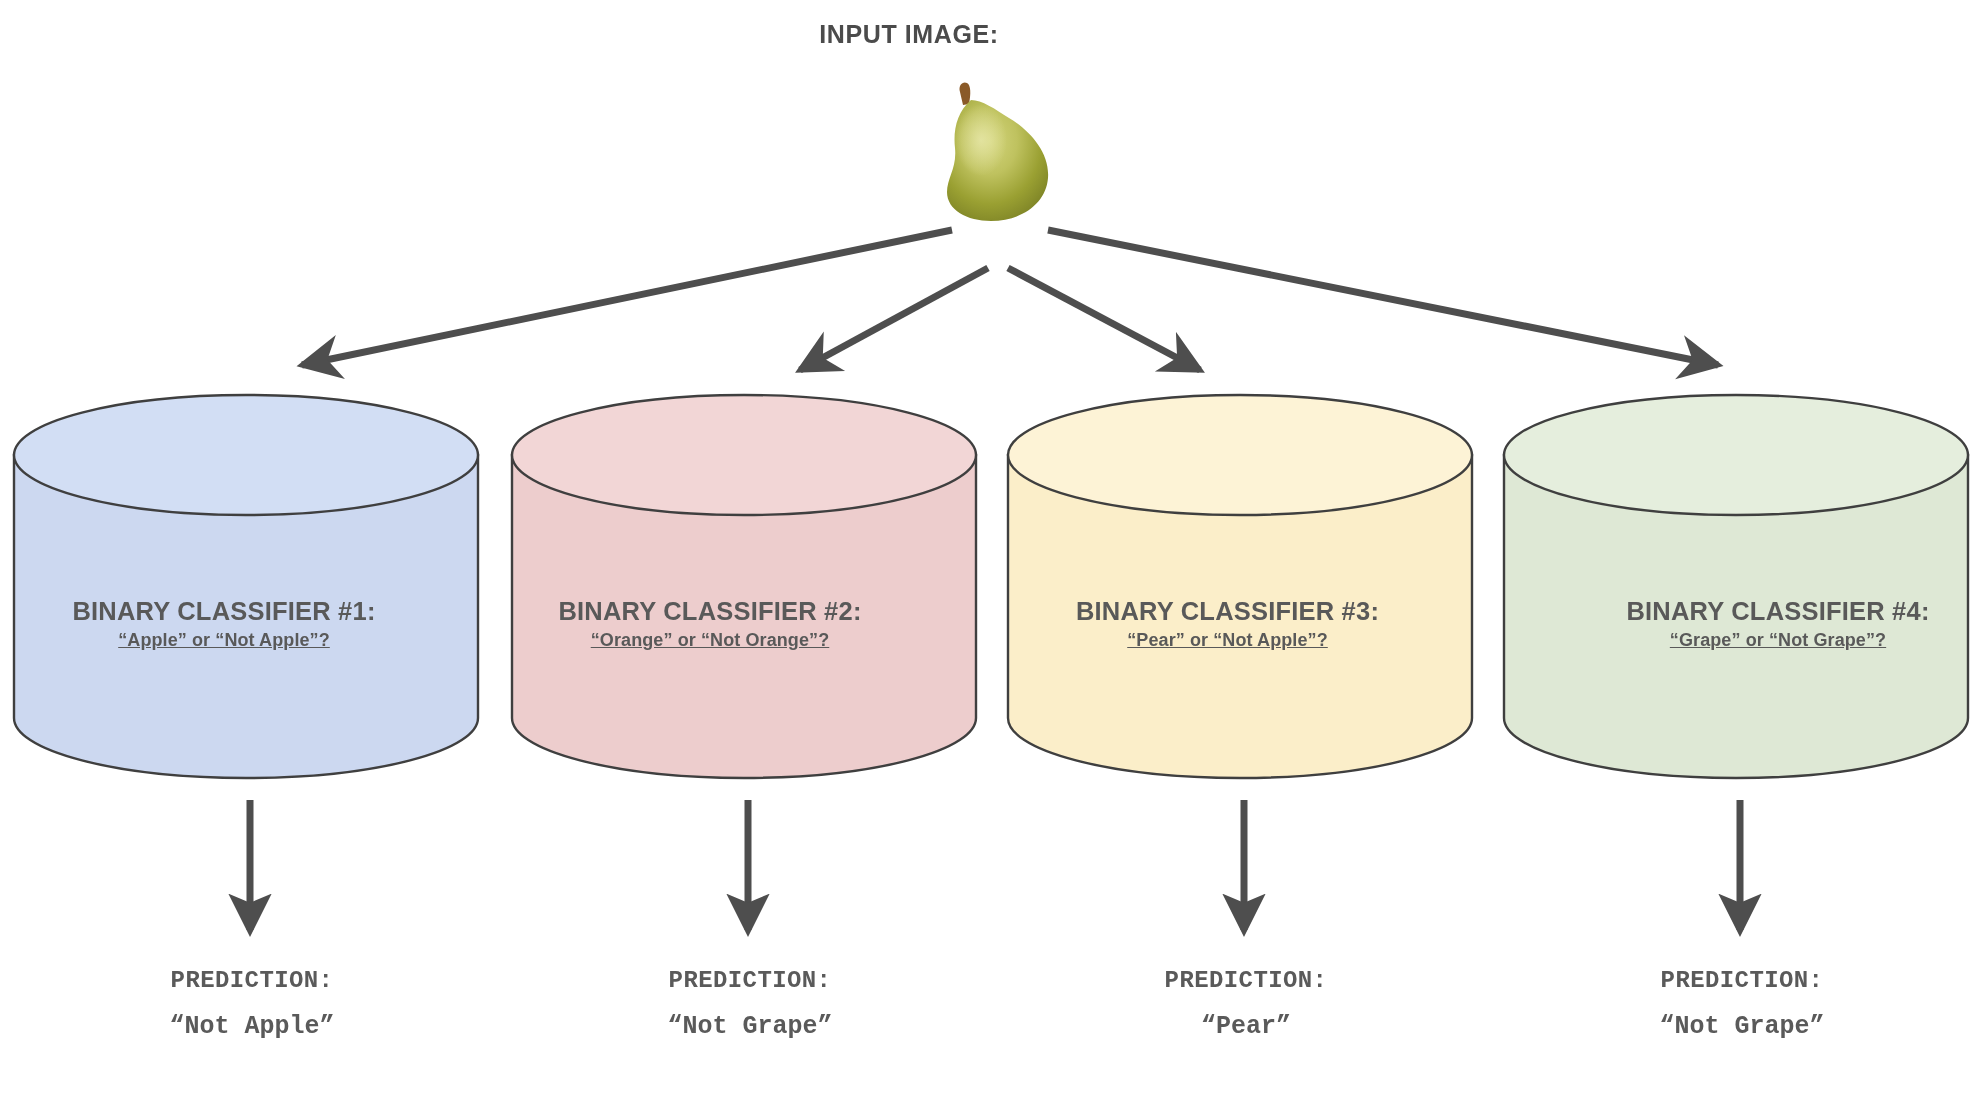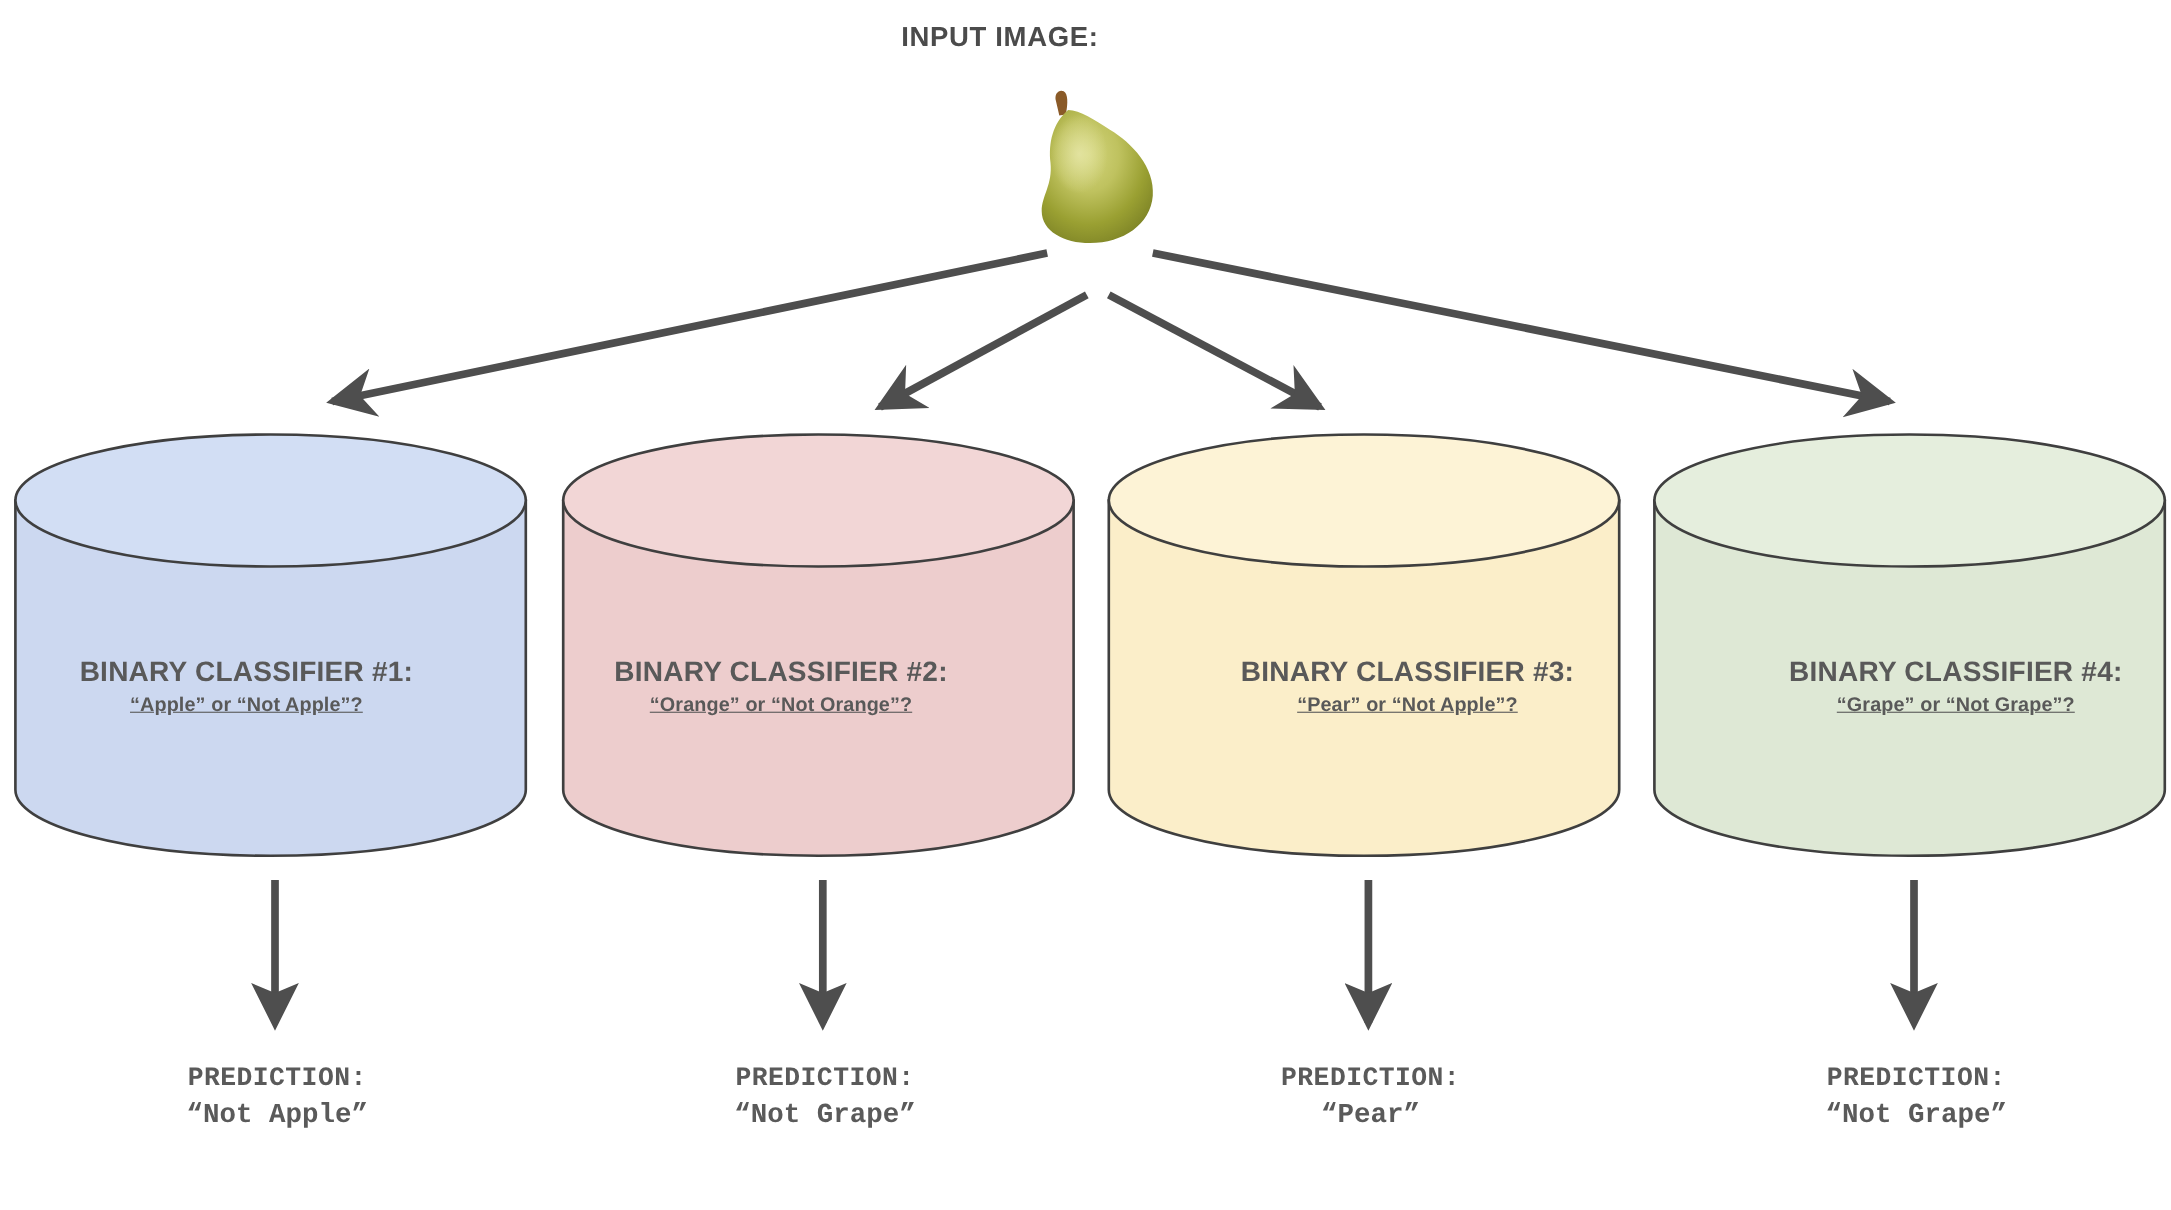--- a/index.html
+++ b/index.html
@@ -74,20 +74,21 @@
     font-size: 24px;
     font-weight: bold;
     letter-spacing: 0.4px;
     white-space: nowrap;
   }
   .pred-label .pline2 {
     display: block;
     font-size: 25px;
     font-weight: bold;
     white-space: nowrap;
+    margin-top: 13px;
   }
   #pear-wrap {
     position: absolute;
     left: 925px;
     top: 78px;
     width: 140px;
     height: 145px;
   }
 </style>
 </head>
@@ -176,21 +177,21 @@
   <div class="cyl-label" style="left:14px; top:595px; width:420px;">
     <span class="line1">BINARY CLASSIFIER #1:</span>
     <span class="line2">“Apple” or “Not Apple”?</span>
   </div>
 
   <div class="cyl-label" style="left:512px; top:595px; width:396px;">
     <span class="line1">BINARY CLASSIFIER #2:</span>
     <span class="line2">“Orange” or “Not Orange”?</span>
   </div>
 
-  <div class="cyl-label" style="left:1060px; top:595px; width:439px;">
+  <div class="cyl-label" style="left:1008px; top:595px; width:439px;">
     <span class="line1">BINARY CLASSIFIER #3:</span>
     <span class="line2">“Pear” or “Not Apple”?</span>
   </div>
 
   <div class="cyl-label" style="left:1504px; top:595px; width:548px;">
     <span class="line1">BINARY CLASSIFIER #4:</span>
     <span class="line2">“Grape” or “Not Grape”?</span>
   </div>
 
   <div class="pred-label" style="left:20px; top:965px; width:464px;">

